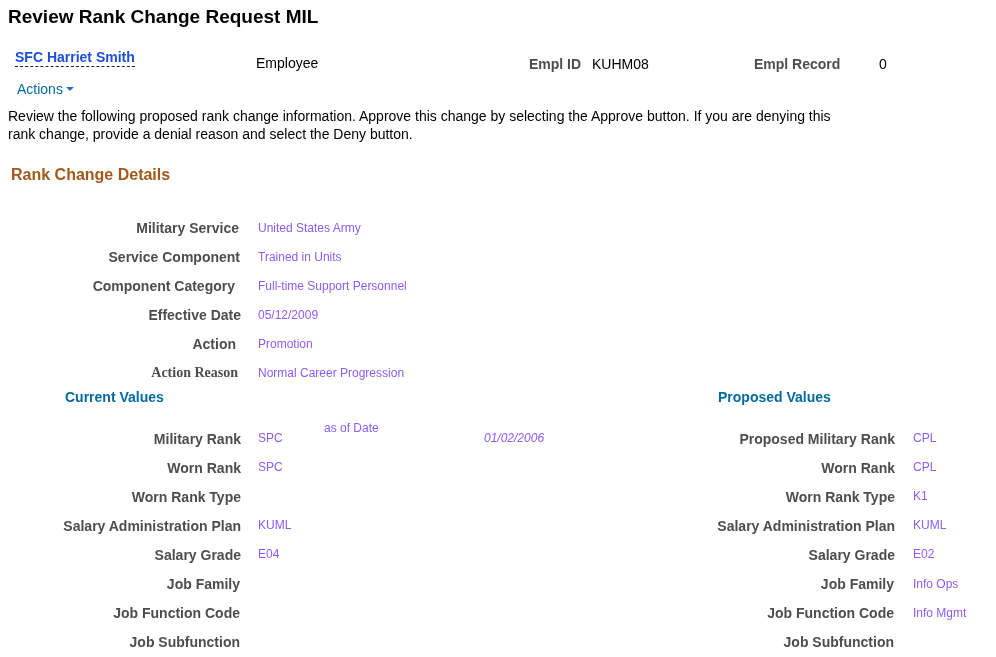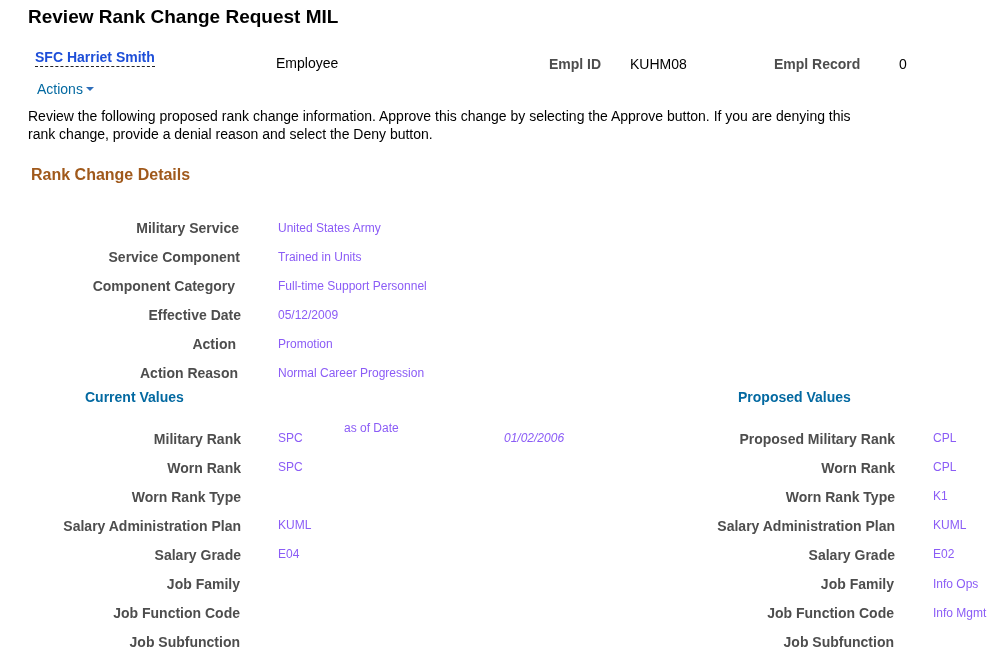--- a/index.html
+++ b/index.html
@@ -1,20 +1,20 @@
 <!DOCTYPE html>
 <html><head>
   <meta charset="utf-8">
   <style>
     html, body { margin: 0; padding: 0; background: #ffffff; }
     body {
       width: 996px; height: 657px; position: relative; overflow: hidden;
       font-family: "Liberation Sans", sans-serif; color: #000;
     }
-    .abs { position: absolute; white-space: nowrap; margin-left: 20px; }
+    .abs { position: absolute; white-space: nowrap; }
     .title { left: 8px; top: 6px; font-size: 19px; font-weight: bold; color: #000; }
     .emp-name { left: 15px; top: 49px; font-size: 14px; font-weight: bold; color: #1d4ed8;
       border-bottom: 1px dashed #222; padding-bottom: 1px; cursor: pointer; }
     .hdr-text { font-size: 14px; color: #000; }
     .hdr-label { font-size: 14px; font-weight: bold; color: #4d4d4d; }
     .actions { left: 17px; top: 81px; font-size: 14px; color: #0369a1; cursor: pointer; }
     .actions .caret { display: inline-block; width: 0; height: 0; border-left: 4px solid transparent;
       border-right: 4px solid transparent; border-top: 4px solid #2f6eba; margin-left: 3px; vertical-align: 3px; }
     .instructions { left: 8px; top: 107px; width: 840px; font-size: 14px; line-height: 18px; color: #000; white-space: normal; }
     .section-title { left: 11px; top: 166px; font-size: 16px; font-weight: bold; color: #a0591b; }
@@ -23,21 +23,21 @@
     .group-title { font-size: 14px; font-weight: bold; color: #0369a1; }
   </style>
 </head>
 <body>
 
 <div class="abs title">Review Rank Change Request MIL</div>
 
 <div class="abs emp-name">SFC Harriet Smith</div>
 <div class="abs hdr-text" style="left:256px; top:55px;">Employee</div>
 <div class="abs hdr-label" style="left:529px; top:56px;">Empl ID</div>
-<div class="abs hdr-text" style="left:610px; top:56px;text-align:center;">KUHM08</div>
+<div class="abs hdr-text" style="left:592px; top:56px;text-align:center;">KUHM08</div>
 <div class="abs hdr-label" style="left:754px; top:56px;">Empl Record</div>
 <div class="abs hdr-text" style="left:879px; top:56px;">0</div>
 
 <div class="abs actions">
   <span>Actions</span><span class="caret"></span>
 </div>
 
 <div class="abs instructions">Review the following proposed rank change information. Approve this change by selecting the Approve button. If you are denying this rank change, provide a denial reason and select the Deny button.</div>
 
 <div class="abs section-title">Rank Change Details</div>
@@ -45,21 +45,21 @@
 <div class="abs lbl" style="right:757px; top:220px;">Military Service</div>
 <div class="abs val" style="left:258px; top:221px;">United States Army</div>
 <div class="abs lbl" style="right:756px; top:249px;">Service Component</div>
 <div class="abs val" style="left:258px; top:250px;">Trained in Units</div>
 <div class="abs lbl" style="right:761px; top:278px;">Component Category</div>
 <div class="abs val" style="left:258px; top:279px;">Full-time Support Personnel</div>
 <div class="abs lbl" style="right:755px; top:307px;">Effective Date</div>
 <div class="abs val" style="left:258px; top:308px;">05/12/2009</div>
 <div class="abs lbl" style="right:760px; top:336px;">Action</div>
 <div class="abs val" style="left:258px; top:337px;">Promotion</div>
-<div class="abs lbl" style="right:758px; top:365px;">Action Reason</div>
+<div class="abs lbl" style="right:758px; top:365px;font-family:Liberation Serif, serif;">Action Reason</div>
 <div class="abs val" style="left:258px; top:366px;">Normal Career Progression</div>
 
 <div class="abs group-title" style="left:65px; top:389px;">Current Values</div>
 <div class="abs val" style="left:324px; top:421px;">as of Date</div>
 <div class="abs val" style="left:484px; top:431px;font-style:italic;">01/02/2006</div>
 
 <div class="abs lbl" style="right:755px; top:431px;">Military Rank</div>
 <div class="abs val" style="left:258px; top:431px;">SPC</div>
 <div class="abs lbl" style="right:755px; top:460px;">Worn Rank</div>
 <div class="abs val" style="left:258px; top:460px;">SPC</div>

